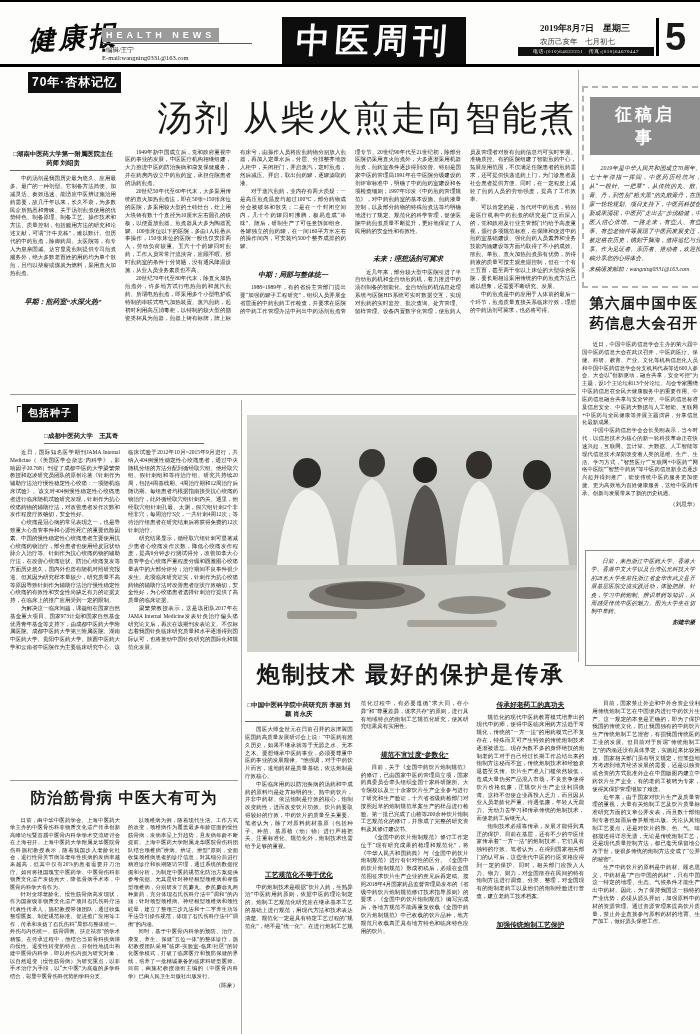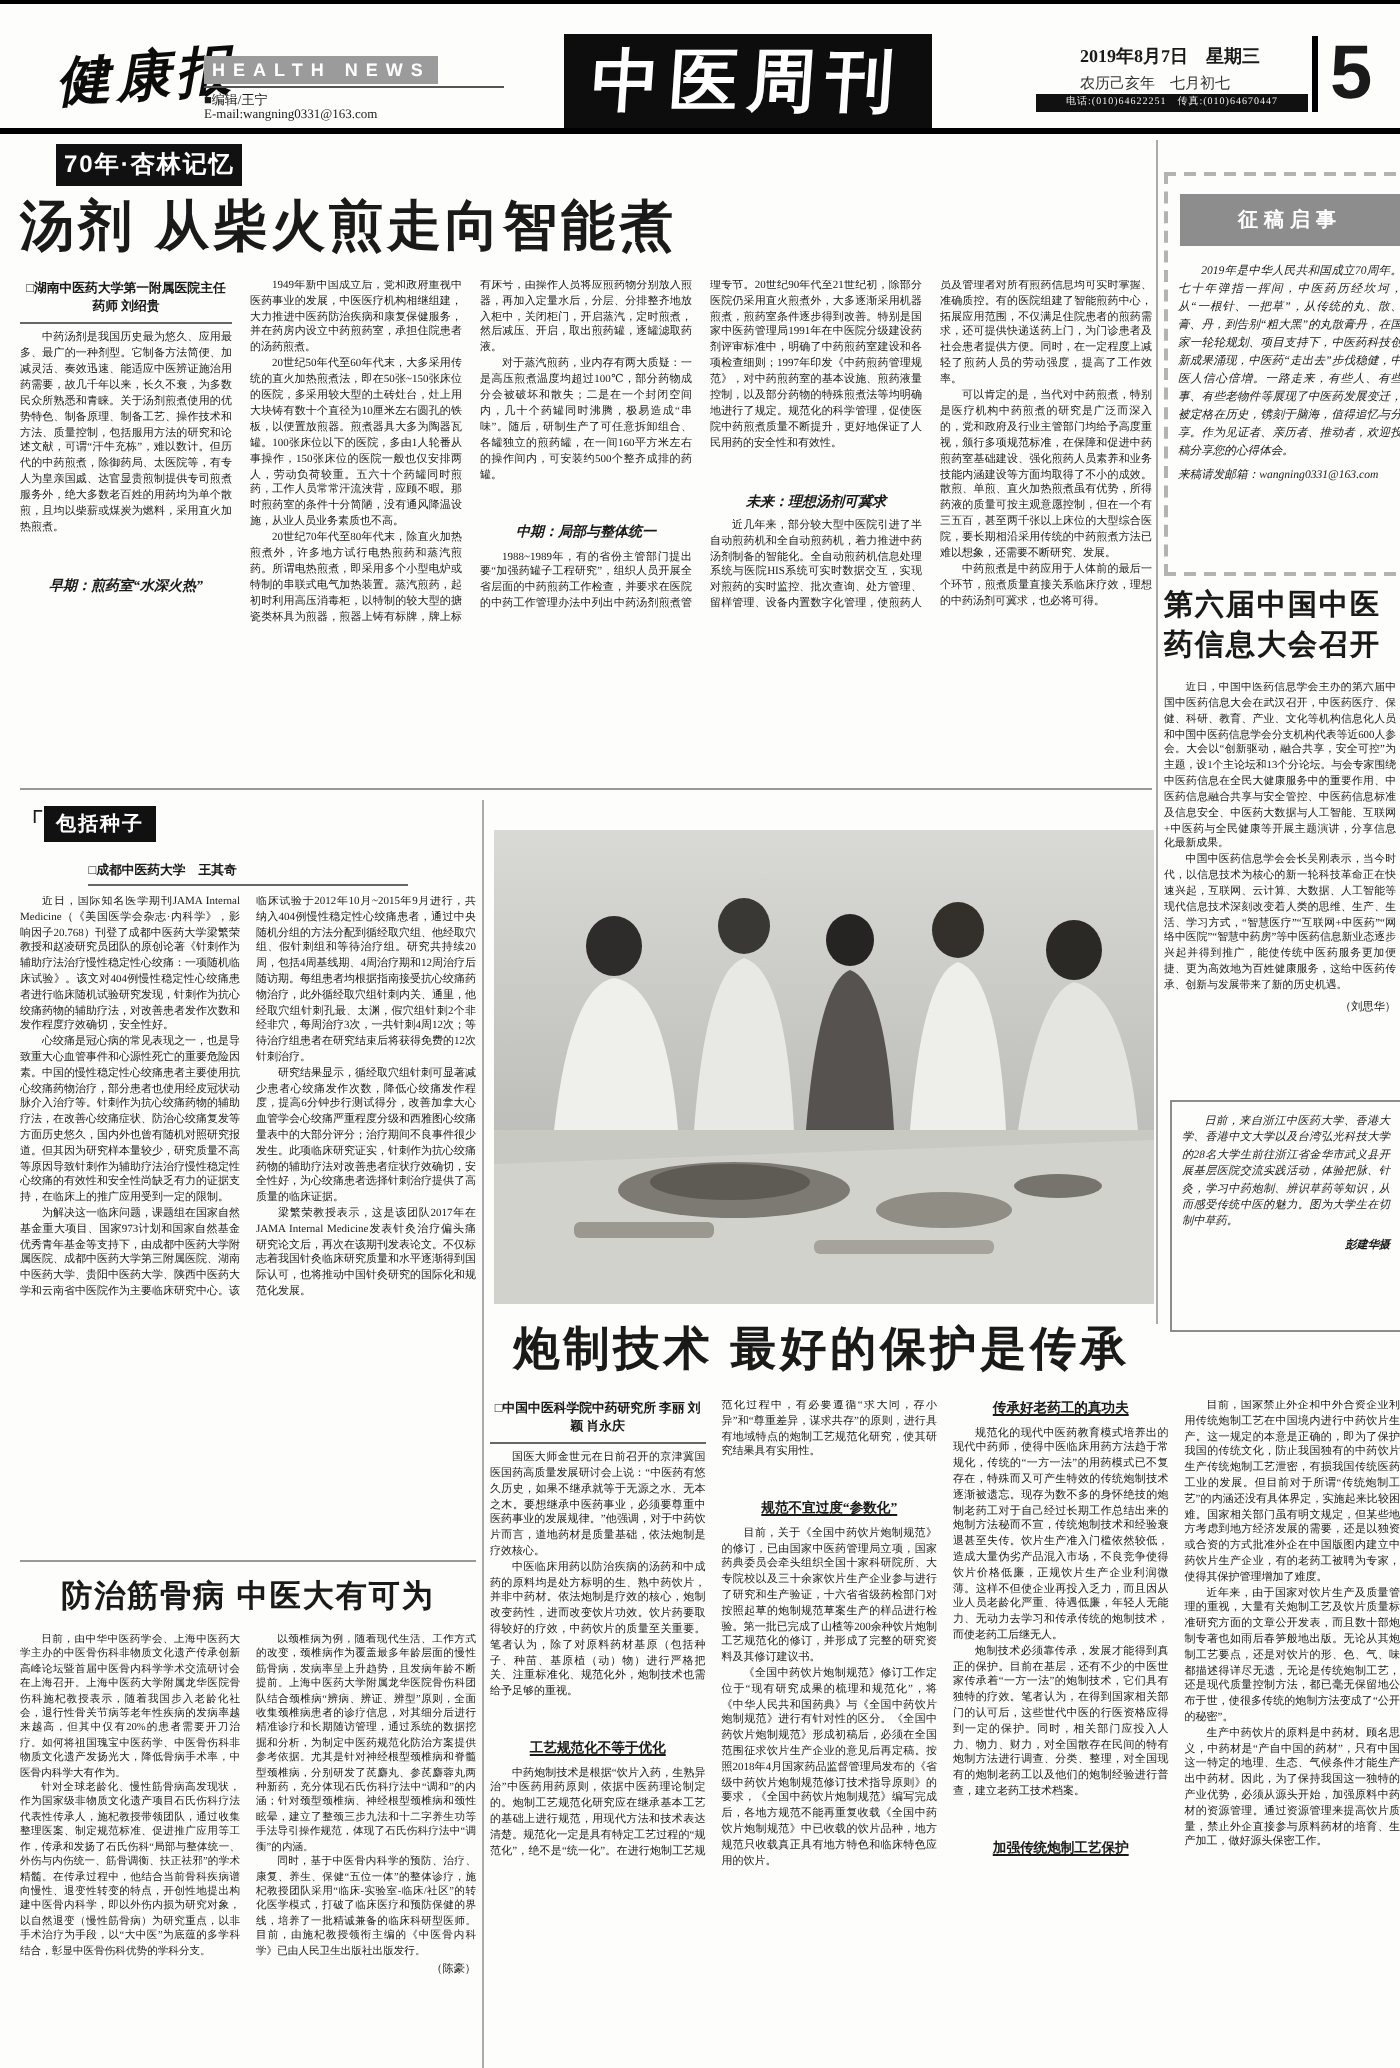--- a/index.html
+++ b/index.html
@@ -37,22 +37,22 @@
     margin:19px 0 4px;font-size:7px;}
   .credit-line{text-align:right;text-indent:0;font-size:5.6px;margin-top:2px;}
   .byline{font-size:6.4px;font-weight:bold;text-indent:0;text-align:center;
     border-bottom:1px solid #666;padding-bottom:3px;margin-bottom:4px;}
 
   
   .lead-zone{position:absolute;left:10px;top:70px;width:566px;}
   .lead-tag{display:inline-block;margin-left:18px;background:#111;color:#fff;
     font-family:"Liberation Sans","DejaVu Sans",sans-serif;
     font-size:12px;font-weight:bold;padding:2px 4px;letter-spacing:1px;}
-  .lead-headline{text-align:left;font-family:"Liberation Sans","DejaVu Sans",sans-serif;
-    font-size:27px;font-weight:700;letter-spacing:2px;margin-top:6px;line-height:1.1;}
+  .lead-headline{text-align:right;font-family:"Liberation Sans","DejaVu Sans",sans-serif;
+    font-size:35px;font-weight:400;letter-spacing:2px;margin-top:6px;line-height:1.1;}
   .lead-body{margin-top:11px;column-count:5;column-gap:9px;font-size:5.5px;
     line-height:1.44;height:238px;overflow:hidden;}
   .rule-under-lead{position:absolute;left:10px;top:392px;width:566px;border-top:1px solid #999;}
 
   
   .vrule-right{position:absolute;left:578px;top:68px;height:592px;border-left:1px solid #aaa;}
   .vrule-mid{position:absolute;left:241px;top:398px;height:636px;border-left:1px solid #aaa;}
 
   
   .research-zone{position:absolute;left:10px;top:400px;width:228px;}
@@ -82,26 +82,26 @@
   .paozhi-headline{width:332px;text-align:center;font-family:"Liberation Sans","DejaVu Sans",sans-serif;
     font-size:23px;font-weight:900;letter-spacing:2px;}
   .paozhi-body{column-count:4;column-gap:8px;font-size:5.5px;line-height:1.42;
     height:330px;overflow:hidden;margin-top:10px;}
   .paozhi-body .subhead{text-decoration:underline;font-style:normal;font-size:6.8px;}
 
   
   .notice{position:absolute;left:582px;top:84px;width:112px;height:192px;
     border:2px dashed #b3b3b3;padding:3px 5px;}
   .notice-title{width:74px;margin:6px auto 9px;background:#8d8d8d;color:#fff;text-align:center;
-    font-size:10px;font-weight:bold;letter-spacing:3px;padding:6px 18px;}
+    font-size:17px;font-weight:bold;letter-spacing:3px;padding:6px 18px;}
   .notice-body{font-size:5.8px;font-style:italic;line-height:1.55;text-align:justify;text-indent:2em;}
   .notice-email{font-size:5.8px;font-style:italic;margin-top:2px;word-break:break-all;}
 
   .info-zone{position:absolute;left:582px;top:292px;width:116px;}
-  .info-headline{text-align:left;font-family:"Liberation Sans","DejaVu Sans",sans-serif;
+  .info-headline{text-align:right;font-family:"Liberation Sans","DejaVu Sans",sans-serif;
     font-size:14.5px;font-weight:900;line-height:1.35;letter-spacing:1px;}
   .info-body{margin-top:8px;font-size:5.4px;line-height:1.45;height:198px;overflow:hidden;}
 
   .caption-box{position:absolute;left:585px;top:548px;width:104px;height:102px;
     border:1px solid #8c8c8c;padding:6px 5px;}
   .caption-body{font-size:5.6px;font-style:italic;line-height:1.5;text-align:justify;text-indent:2em;}
   .caption-credit{font-size:5.6px;font-style:italic;font-weight:bold;text-align:right;margin-top:3px;}
 </style>
 </head>
 <body>

